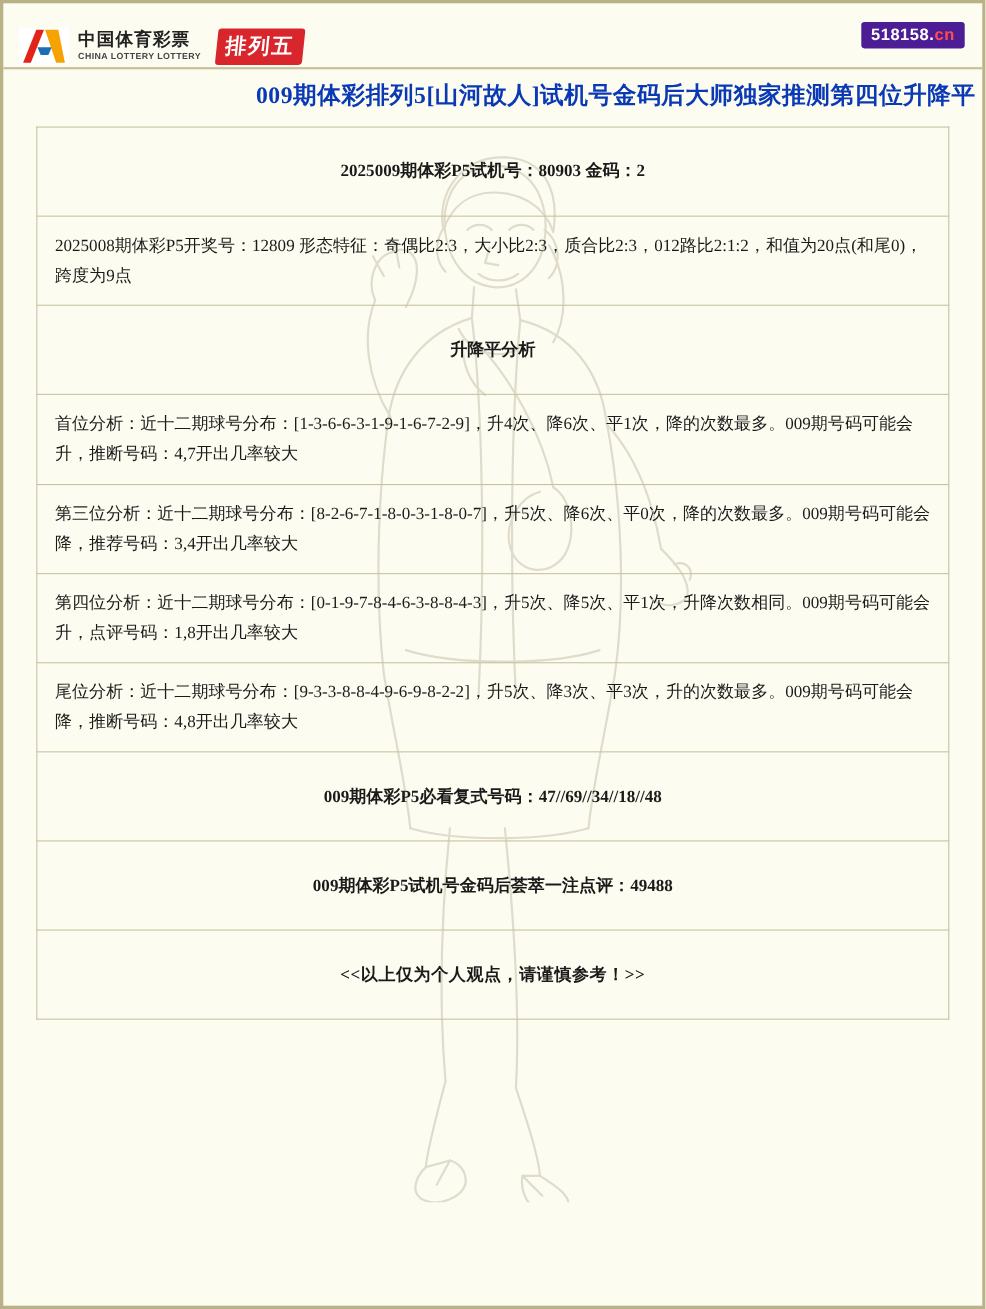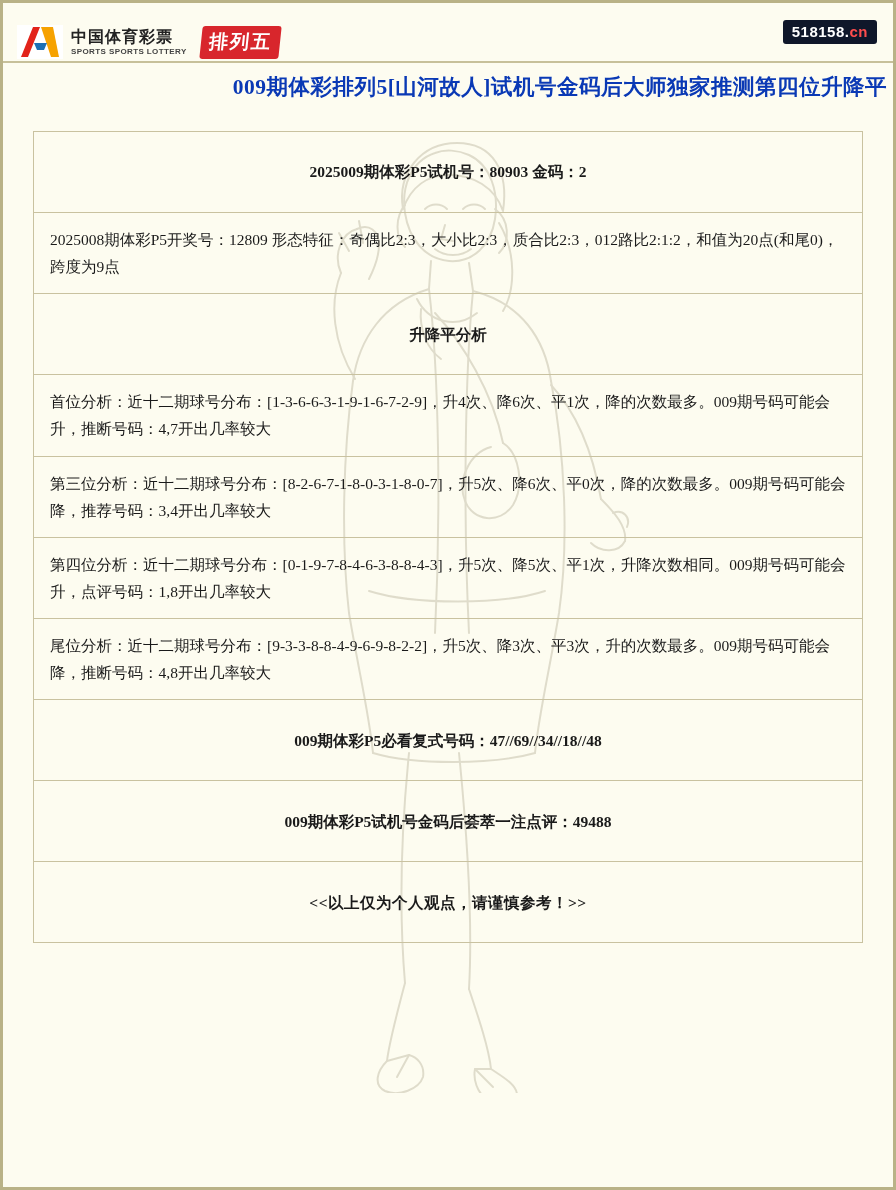--- a/index.html
+++ b/index.html
@@ -72,21 +72,21 @@
     font-weight: bold;
     padding: 3px 8px 4px 8px;
     border-radius: 3px;
     letter-spacing: 2px;
     transform: skewX(-6deg);
   }
   .site-tag {
     position: absolute;
     right: 16px;
     top: 17px;
-    background: #0f172a;
+    background: #4c1d95;
     border-radius: 3px;
     padding: 3px 9px 4px 9px;
     font-family: "Liberation Sans", sans-serif;
     font-size: 15px;
     font-weight: bold;
     color: #ffffff;
     letter-spacing: 0.5px;
   }
   .site-tag .dot-cn { color: #ff4d4d; }
 
@@ -102,21 +102,21 @@
     color: #0a39b5;
     font-size: 21.5px;
     font-weight: bold;
     padding: 9px 6px 10px 6px;
     letter-spacing: 0.5px;
     white-space: nowrap;
   }
 
   
   .table-wrap {
-    margin: 20px 30px 0 30px;
+    margin: 4px 30px 0 30px;
     position: relative;
     z-index: 2;
   }
   table.data {
     width: 100%;
     border-collapse: collapse;
     background: transparent;
   }
   table.data td {
     border: 1px solid #c9c2a0;
@@ -156,21 +156,21 @@
       <span class="logo-mark">
         <svg width="46" height="38" viewBox="0 0 46 38">
           <rect x="0" y="2" width="46" height="34" fill="#ffffff"></rect>
           <polygon points="4,34 16,4 23,4 11,34" fill="#e2231a"></polygon>
           <polygon points="24,4 36,4 42,34 34,34" fill="#f6a200"></polygon>
           <polygon points="17,20 30,20 27,27 20,27" fill="#1b6fb5"></polygon>
         </svg>
       </span>
       <span class="logo-text">
         <span class="logo-cn">中国体育彩票</span>
-        <span class="logo-en">SPORTS SPORTS LOTTERY</span>
+        <span class="logo-en">CHINA LOTTERY LOTTERY</span>
       </span>
       <span class="logo-badge">排列五</span>
     </div>
     <div class="site-tag"><span>518158.</span><span class="dot-cn">cn</span></div>
   </div>
   <div class="hr"></div>
 
   <div class="title">009期体彩排列5[山河故人]试机号金码后大师独家推测第四位升降平</div>
 
   <div class="bg-art">

